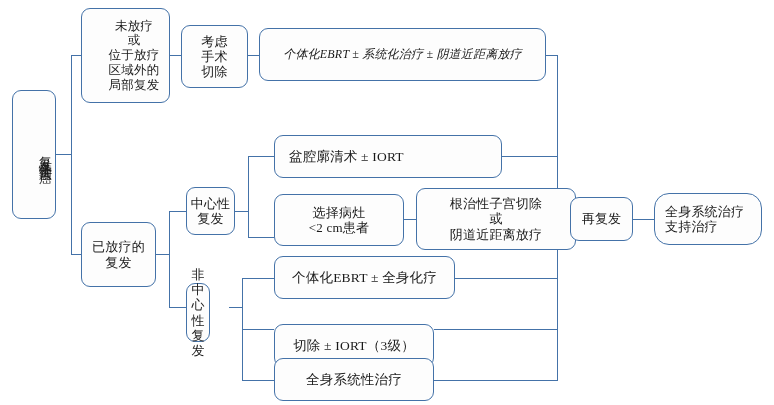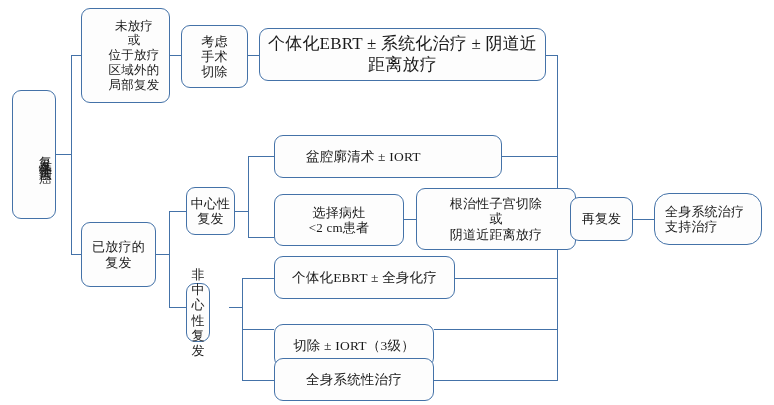--- a/index.html
+++ b/index.html
@@ -105,35 +105,35 @@
 区域外的
 局部复发</span>
   </div>
 
   <div class="node" style="left:181px; top:25px; width:67px; height:63px; font-size:13px;">
     <span class="txt">考虑
 手术
 切除</span>
   </div>
 
-  <div class="node" style="left:259px; top:28px; width:287px; height:53px; font-size:17px;">
+  <div class="node" style="left:259px; top:28px; width:287px; height:53px; font-size:12px;font-style:italic;">
     <span class="txt">个体化EBRT ± 系统化治疗 ± 阴道近距离放疗</span>
   </div>
 
   <div class="node" style="left:81px; top:222px; width:75px; height:65px; font-size:13px;">
     <span class="txt">已放疗的
 复发</span>
   </div>
 
   <div class="node" style="left:186px; top:187px; width:49px; height:48px; font-size:13px;">
     <span class="txt">中心性
 复发</span>
   </div>
 
-  <div class="node" style="left:274px; top:135px; width:228px; height:43px; font-size:13.5px; justify-content:flex-start; padding-left:31px;">
+  <div class="node" style="left:274px; top:135px; width:228px; height:43px; font-size:13.5px; justify-content:flex-start; padding-left:14px;">
     <span class="txt" style="text-align:left;">盆腔廓清术 ± IORT</span>
   </div>
 
   <div class="node" style="left:274px; top:194px; width:130px; height:52px; font-size:13px;">
     <span class="txt">选择病灶
 &lt;2 cm患者</span>
   </div>
 
   <div class="node" style="left:416px; top:188px; width:160px; height:62px; font-size:13px;">
     <span class="txt">根治性子宫切除

